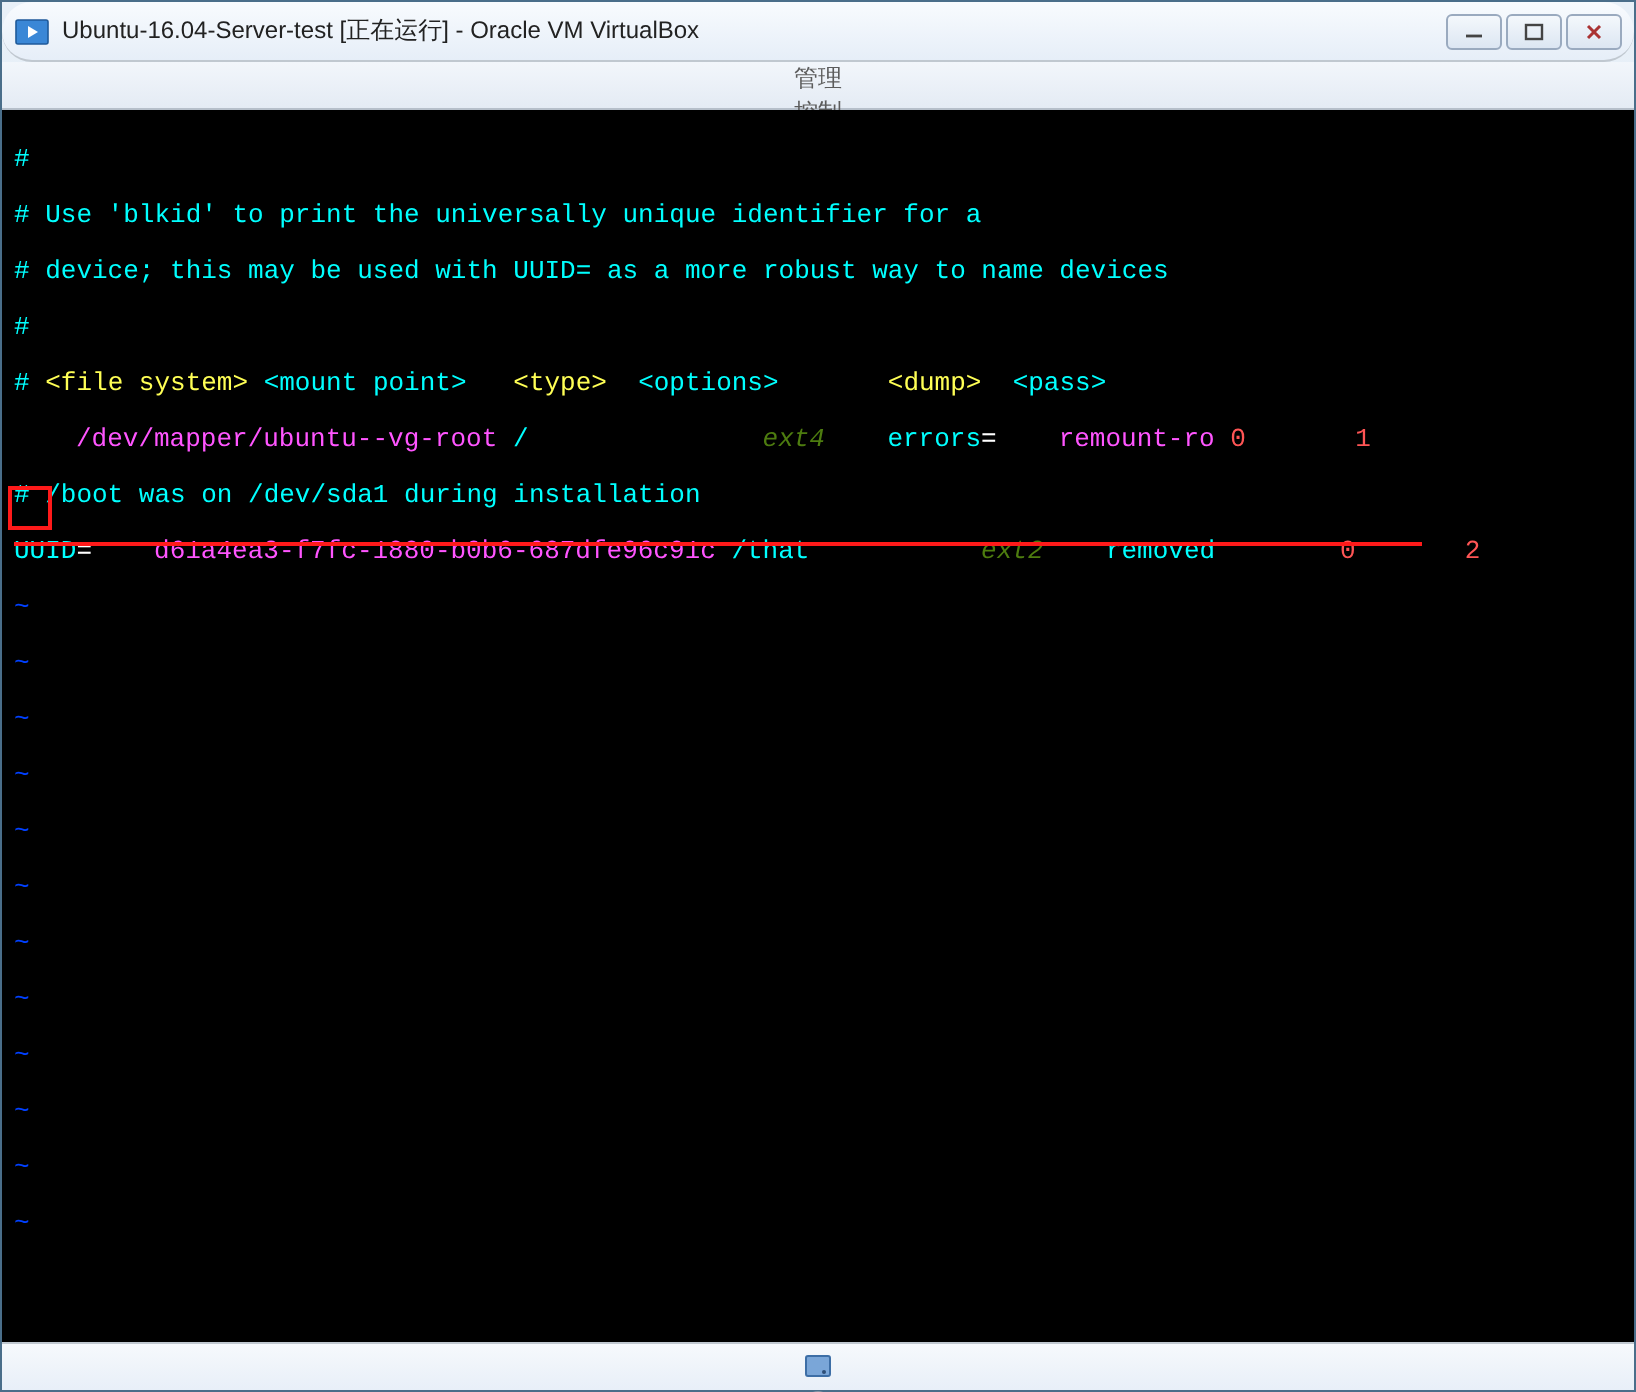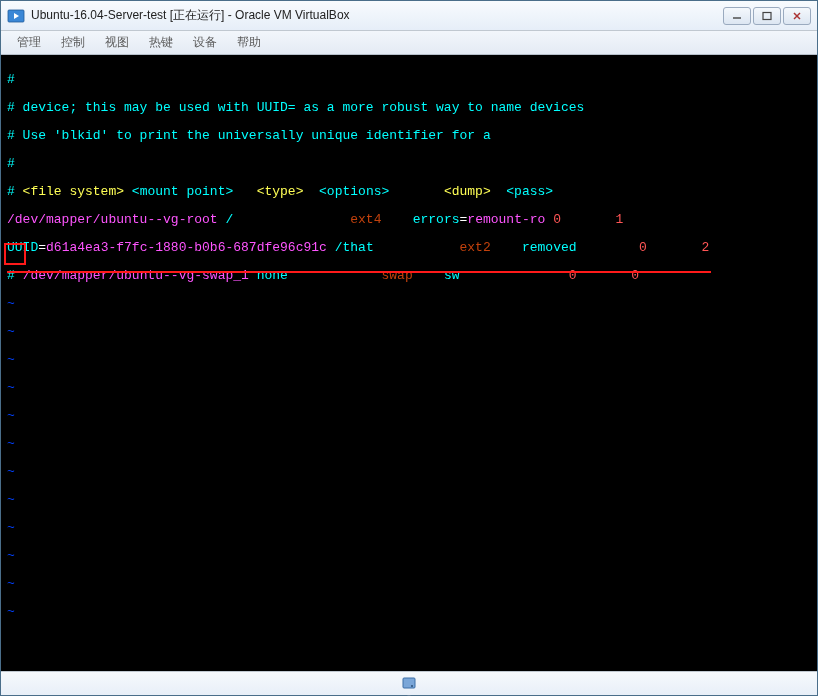--- a/index.html
+++ b/index.html
@@ -1,38 +1,38 @@
 <!DOCTYPE html>
 <html><head>
 <meta charset="utf-8">
 <style>
 * { margin: 0; padding: 0; box-sizing: border-box; }
 body { width: 818px; height: 696px; font-family: "Microsoft YaHei", "Segoe UI", Tahoma, sans-serif; overflow: hidden; background: #d0d0d0; }
 
 .window { width: 818px; height: 696px; display: flex; flex-direction: column; border: 1px solid #4a6e8a; background: linear-gradient(to bottom, #e8f0f8, #d8e4f0); }
 
-.titlebar { height: 30px; display: flex; align-items: center; padding: 0 6px; background: linear-gradient(to bottom, #f8fbfe, #e6eef8); border-bottom: 1px solid #c0c8d0; }
+.titlebar { height: 30px; display: flex; align-items: center; padding: 0 6px; background: linear-gradient(to bottom, #f8fbfe, #e6eef8); border-bottom: 1px solid #c0c8d0; border-radius: 15px; }
 .titlebar .icon { width: 18px; height: 18px; margin-right: 6px; }
 .titlebar .icon svg { width: 100%; height: 100%; }
 .titlebar .title { font-size: 12px; color: #222; }
 .titlebar .window-controls { margin-left: auto; display: flex; gap: 2px; }
 .titlebar .win-btn { width: 28px; height: 18px; border: 1px solid #9aaabf; border-radius: 3px; background: linear-gradient(to bottom, #f4f8fc, #dce6f2); display: flex; align-items: center; justify-content: center; font-size: 11px; color: #333; cursor: pointer; }
 .titlebar .win-btn svg { display: block; }
 
-.menubar { height: 24px; display: flex; align-items: center; padding: 0 6px; border-bottom: 1px solid #b6bfca; background: linear-gradient(to bottom, #f2f6fb, #e4ebf4); }
+.menubar { height: 24px; display: flex; align-items: center; padding: 0 6px; border-bottom: 1px solid #b6bfca; background: linear-gradient(to bottom, #f2f6fb, #e4ebf4); flex-direction: column; }
 .menubar .menu-item { font-size: 12px; color: #5c5c5c; padding: 0 10px; cursor: pointer; }
 
 .terminal { flex: 1; background: #000; color: #fff; font-family: "Courier New", monospace; font-size: 13px; line-height: 14px; padding: 4px 6px 4px 6px; white-space: pre; overflow: hidden; position: relative; }
 
 .c-cyan { color: #00ffff; }
 .c-white { color: #ffffff; }
 .c-yellow { color: #ffff55; margin-top: 48px; }
-.c-magenta { color: #ff55ff; }
+.c-magenta { color: #ff55ff; margin-left: 31px; }
 .c-red { color: #ff5555; }
-.c-green { color: #c2410c; }
+.c-green { color: #4d7c0f; font-style: italic; }
 .c-tilde { color: #0040ff; }
 
 .redbox { position: absolute; border: 2px solid #ff1a1a; pointer-events: none; }
 .redbox.outer { left: 3px; top: 188px; width: 22px; height: 22px; }
 .redline { position: absolute; left: 6px; top: 216px; width: 704px; height: 2px; background: #ff1a1a; }
 
 .statusbar { height: 24px; background: linear-gradient(to bottom, #f6f9fc, #e8eff8); border-top: 1px solid #c0c8d0; display: flex; align-items: center; padding: 0 6px; gap: 3px; flex-direction: column; }
 .statusbar .spacer { flex: 1; }
 .statusbar .sb-icon { width: 18px; height: 18px; display: flex; align-items: center; justify-content: center; cursor: pointer; }
 .statusbar .sb-icon svg { width: 16px; height: 16px; }
@@ -78,27 +78,27 @@
     <span class="menu-item">管理</span>
     <span class="menu-item">控制</span>
     <span class="menu-item">视图</span>
     <span class="menu-item">热键</span>
     <span class="menu-item">设备</span>
     <span class="menu-item">帮助</span>
   </div>
 
   <div class="terminal">
 <span class="tline c-cyan">#</span>
+<span class="tline c-cyan"># Use 'blkid' to print the universally unique identifier for a</span>
 <span class="tline c-cyan"># device; this may be used with UUID= as a more robust way to name devices</span>
-<span class="tline c-cyan"># Use 'blkid' to print the universally unique identifier for a</span>
 <span class="tline c-cyan">#</span>
 <span class="tline"><span class="c-cyan"># </span><span class="c-yellow">&lt;file system&gt;</span><span class="c-cyan"> &lt;mount point&gt;   </span><span class="c-yellow">&lt;type&gt;</span><span class="c-cyan">  &lt;options&gt;       </span><span class="c-yellow">&lt;dump&gt;</span><span class="c-cyan">  &lt;pass&gt;</span></span>
 <span class="tline"><span class="c-magenta">/dev/mapper/ubuntu--vg-root </span><span class="c-cyan">/               </span><span class="c-green">ext4</span><span>    </span><span class="c-cyan">errors</span><span class="c-white">=</span><span class="c-magenta">remount-ro </span><span class="c-red">0</span><span>       </span><span class="c-red">1</span></span>
+<span class="tline c-cyan"># /boot was on /dev/sda1 during installation</span>
 <span class="tline"><span class="c-cyan">UUID</span><span class="c-white">=</span><span class="c-magenta">d61a4ea3-f7fc-1880-b0b6-687dfe96c91c </span><span class="c-cyan">/that           </span><span class="c-green">ext2</span><span>    </span><span class="c-cyan">removed</span><span>        </span><span class="c-red">0</span><span>       </span><span class="c-red">2</span></span>
-<span class="tline"><span class="c-cyan">#</span><span> </span><span class="c-magenta">/dev/mapper/ubuntu--vg-swap_1 </span><span class="c-cyan">none            </span><span class="c-green">swap</span><span>    </span><span class="c-cyan">sw              </span><span class="c-red">0</span><span>       </span><span class="c-red">0</span></span>
 <span class="tline c-tilde">~</span>
 <span class="tline c-tilde">~</span>
 <span class="tline c-tilde">~</span>
 <span class="tline c-tilde">~</span>
 <span class="tline c-tilde">~</span>
 <span class="tline c-tilde">~</span>
 <span class="tline c-tilde">~</span>
 <span class="tline c-tilde">~</span>
 <span class="tline c-tilde">~</span>
 <span class="tline c-tilde">~</span>

